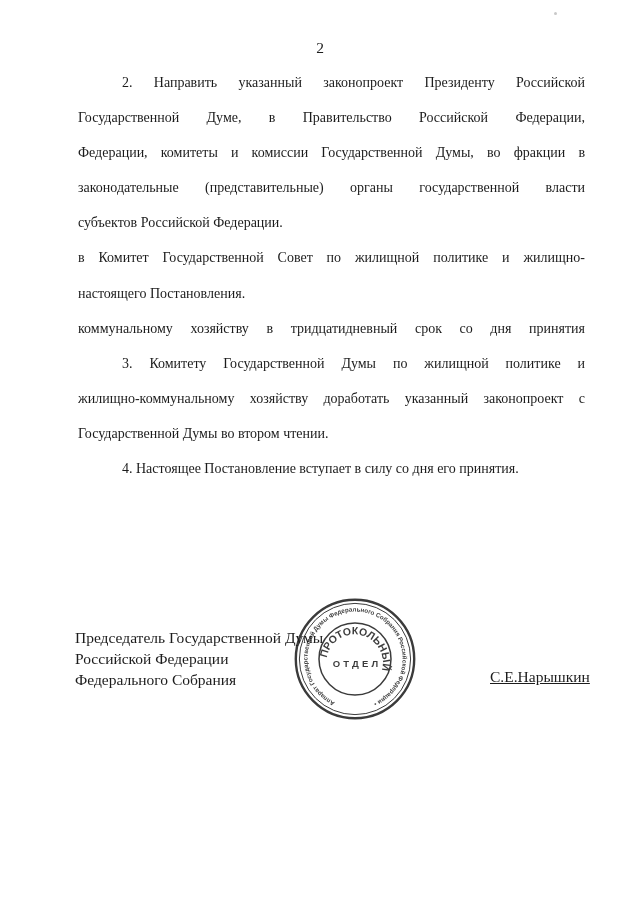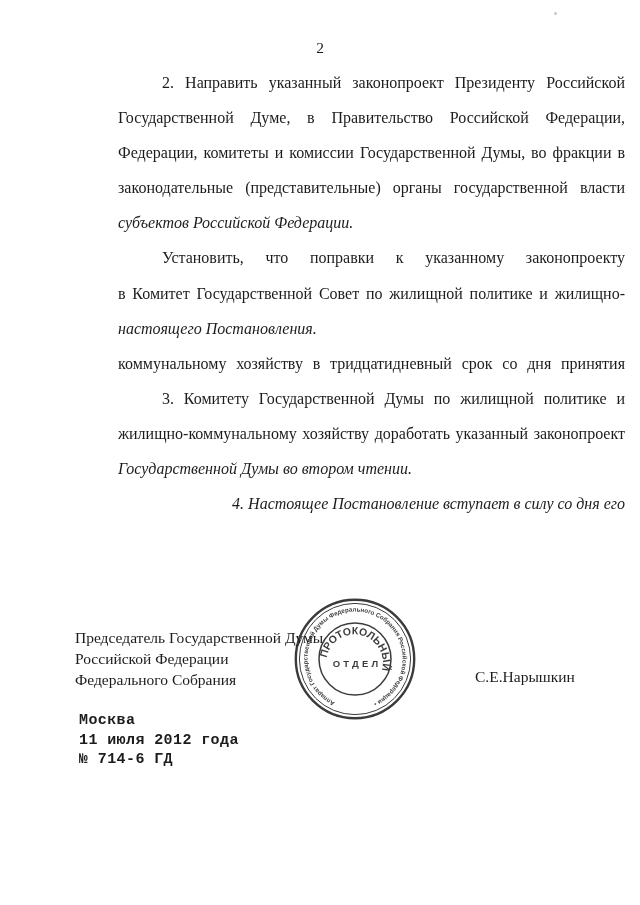--- a/index.html
+++ b/index.html
@@ -14,44 +14,44 @@
   }
   .page-number {
     position: absolute;
     top: 39px; left: 0; right: 0;
     text-align: center;
     font-size: 15.5px;
   }
   .doc-body {
     position: absolute;
     top: 65px; left: 78px; width: 507px;
-    font-size: 16px;
-    margin-left: 40px;
+    font-size: 14px;
   }
   .ln {
     height: 35.1px;
     line-height: 35.1px;
     overflow: hidden;
   }
   .j { text-align: justify; text-align-last: justify; }
-  .l { text-align: right; text-align-last: left; font-style: italic; }
+  .l { text-align: right; text-align-last: left; }
   .first { text-indent: 44px; }
   .sig-title {
     position: absolute;
     left: 75px; top: 628px; width: 252px;
     text-align: left;
     font-size: 15.5px;
     line-height: 20.8px;
   }
   .sig-title div { white-space: nowrap; }
   .sig-name {
     position: absolute;
-    left: 475px; top: 668px;
+    left: 490px; top: 668px;
     font-size: 15.5px;
     white-space: nowrap;
+    text-decoration: underline;
   }
   .stamp {
     position: absolute;
     left: 292px; top: 596px;
     width: 126px; height: 126px;
     opacity: 0.87;
   }
   .doc-footer {
     position: absolute;
     left: 79px; top: 711px;
@@ -81,21 +81,20 @@
 
   <div class="doc-body">
     <div>
       <div class="ln j first">2. Направить указанный законопроект Президенту Российской</div>
       <div class="ln j">Государственной Думе, в Правительство Российской Федерации,</div>
       <div class="ln j">Федерации, комитеты и комиссии Государственной Думы, во фракции в</div>
       <div class="ln j">законодательные (представительные) органы государственной власти</div>
       <div class="ln l">субъектов Российской Федерации.</div>
     </div>
     <div>
-      <div class="ln j first">Установить, что поправки к указанному законопроекту направляются</div>
       <div class="ln j">в Комитет Государственной Совет по жилищной политике и жилищно-</div>
       <div class="ln l">настоящего Постановления.</div>
       <div class="ln j">коммунальному хозяйству в тридцатидневный срок со дня принятия</div>
     </div>
     <div>
       <div class="ln j first">3. Комитету Государственной Думы по жилищной политике и</div>
       <div class="ln j">жилищно-коммунальному хозяйству доработать указанный законопроект с</div>
       <div class="ln l">Государственной Думы во втором чтении.</div>
     </div>
     <div>
@@ -127,19 +126,14 @@
         <text font-size="10.5" font-weight="bold" font-family="Liberation Sans, sans-serif">
           <textPath href="#arcPath" startOffset="4">ПРОТОКОЛЬНЫЙ</textPath>
         </text>
       </g>
       <text x="65" y="71" font-size="9.5" font-weight="bold" text-anchor="middle" letter-spacing="3.2" fill="#1e1e1e" font-family="Liberation Sans, sans-serif">ОТДЕЛ</text>
     </svg>
   </div>
 
   <div class="sig-name">С.Е.Нарышкин</div>
 
-  <div class="doc-footer">
-    <div>Москва</div>
-    <div>11 июля 2012 года</div>
-    <div>№ 714-6 ГД</div>
-  </div>
 
 </div>
 
 </body></html>

